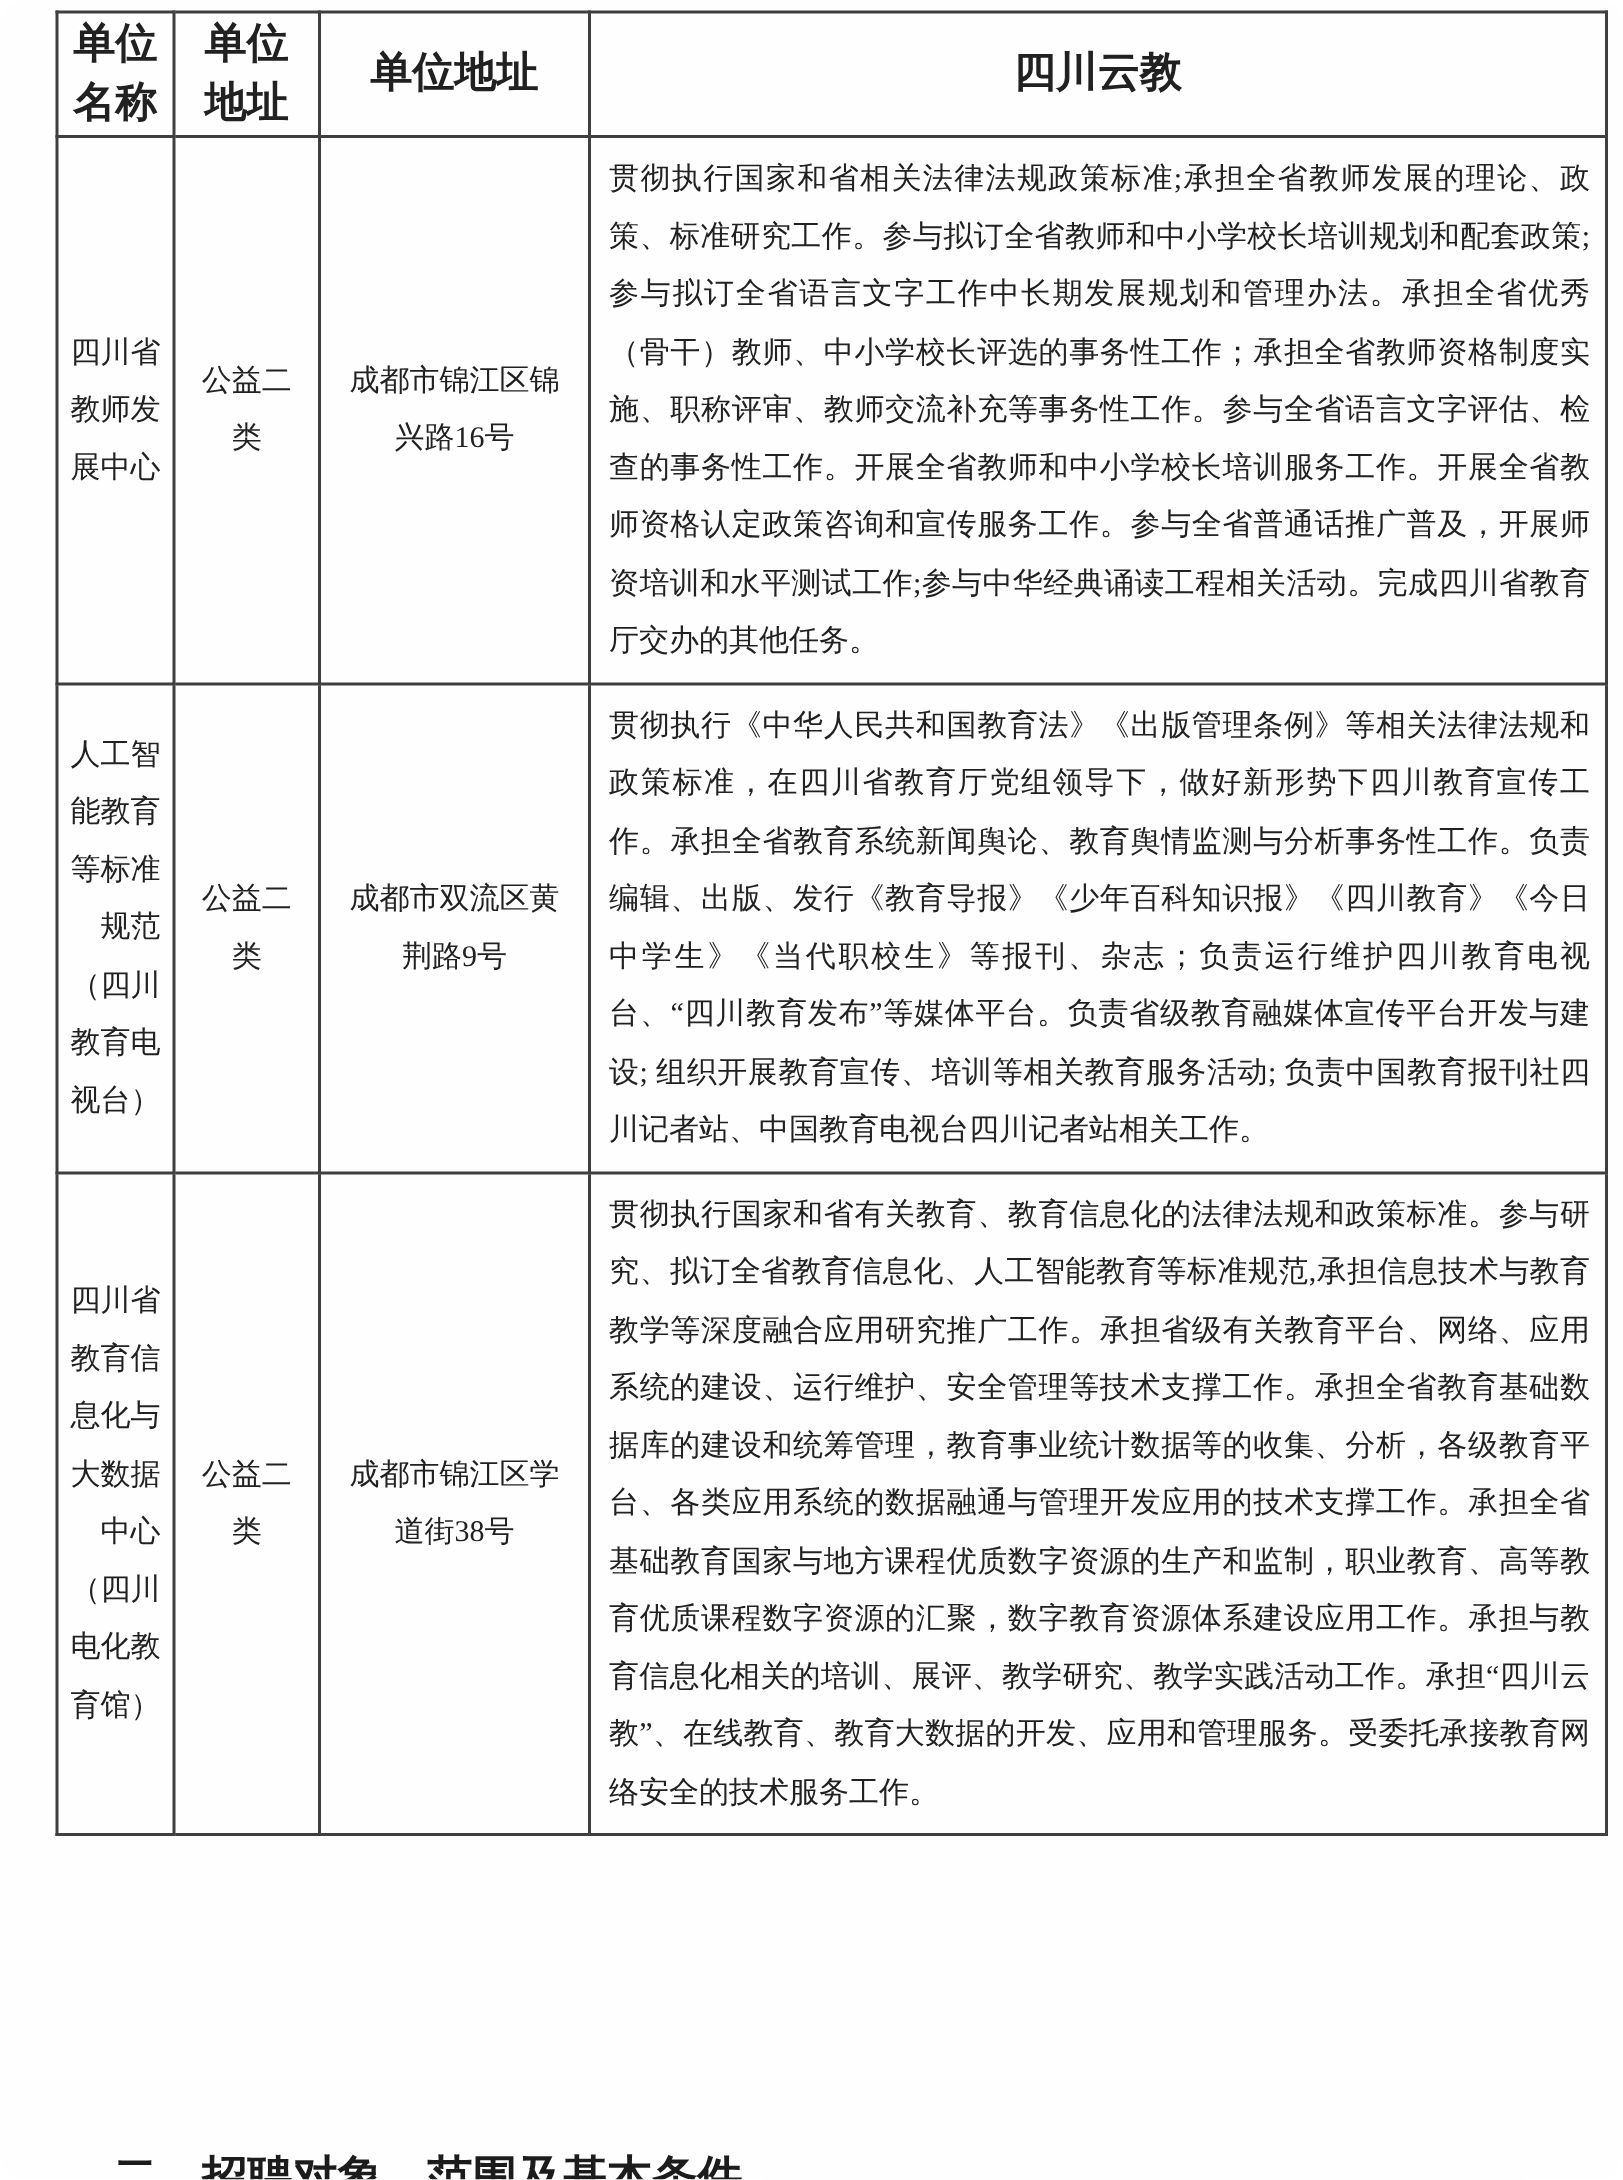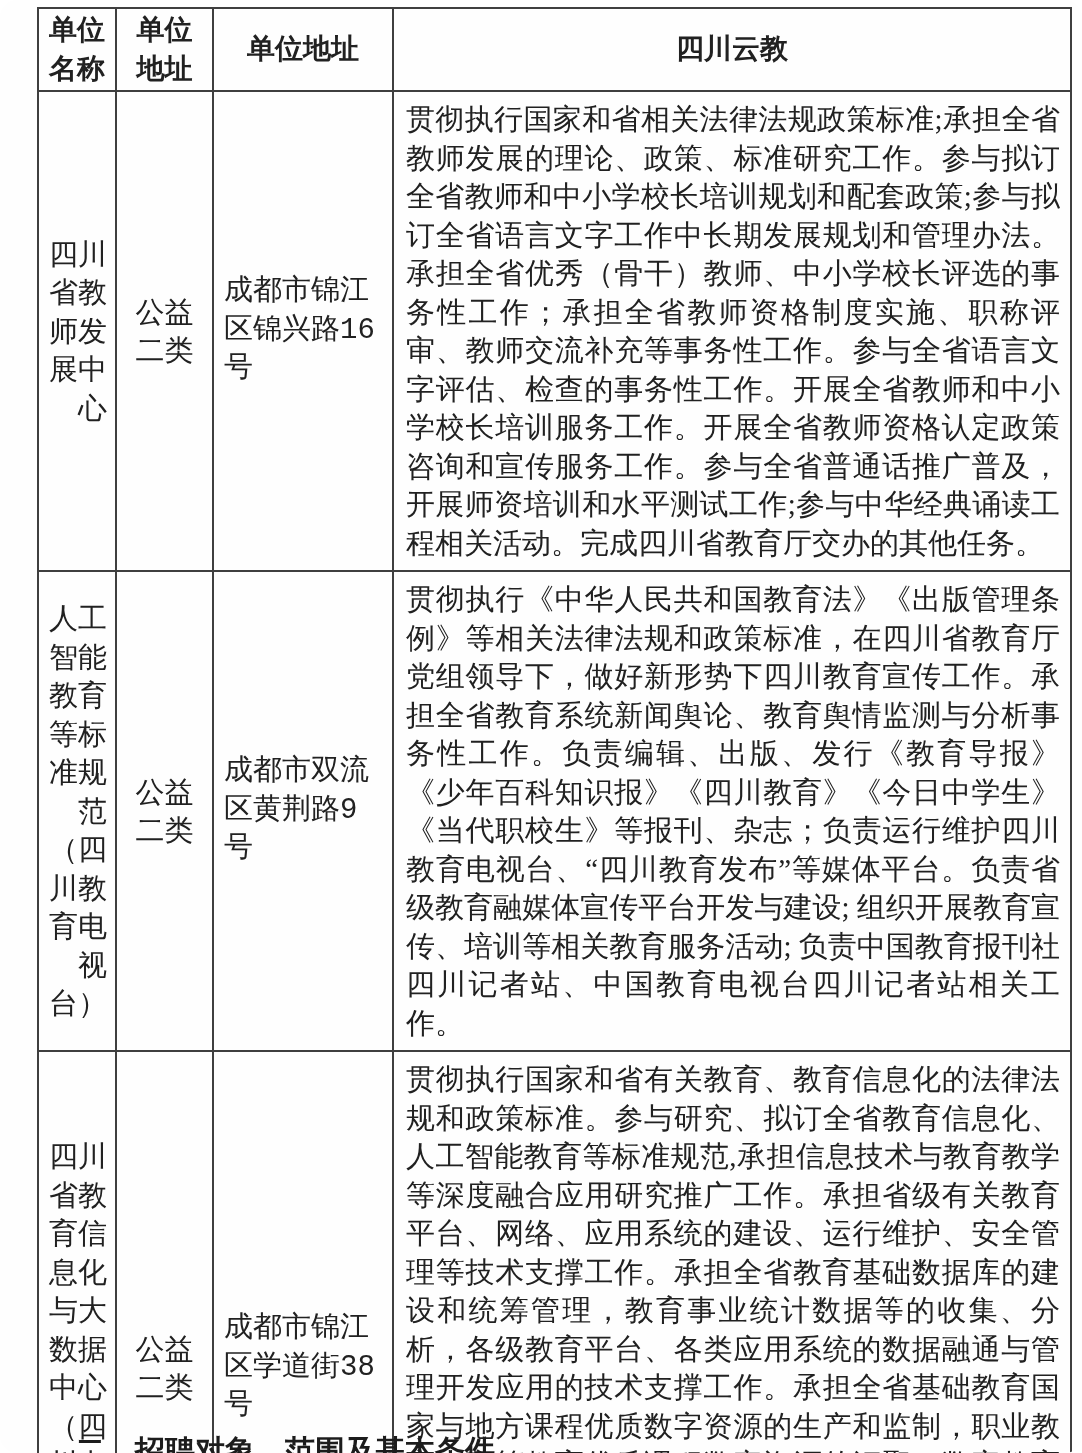--- a/index.html
+++ b/index.html
@@ -21,43 +21,43 @@
     position: absolute;
     left: 37px;
     top: 7px;
     width: 1033px;
     border-collapse: collapse;
     table-layout: fixed;
   }
   table.units th,
   table.units td {
     border: 2px solid #3f3f3f;
-    font-size: 29px;
+    font-size: 20px;
     line-height: 38.5px;
     vertical-align: middle;
     word-break: break-all;
   }
   table.units th {
     font-weight: bold;
     font-size: 28px;
     height: 76px;
     text-align: center;
     padding: 2px 6px;
   }
   td.cell-name {
     text-align: right;
     padding: 6px 8px;
   }
   td.cell-cat {
     text-align: center;
     padding: 6px 12px;
   }
   td.cell-addr {
+    text-align: center;
     padding: 6px 10px;
-    font-family: Liberation Mono, monospace;
   }
   td.cell-func {
     text-align: justify;
     text-justify: inter-ideograph;
     padding: 8px 10px 8px 12px;
   }
   .section-heading {
     position: absolute;
     left: 75px;
     top: 1431px;

